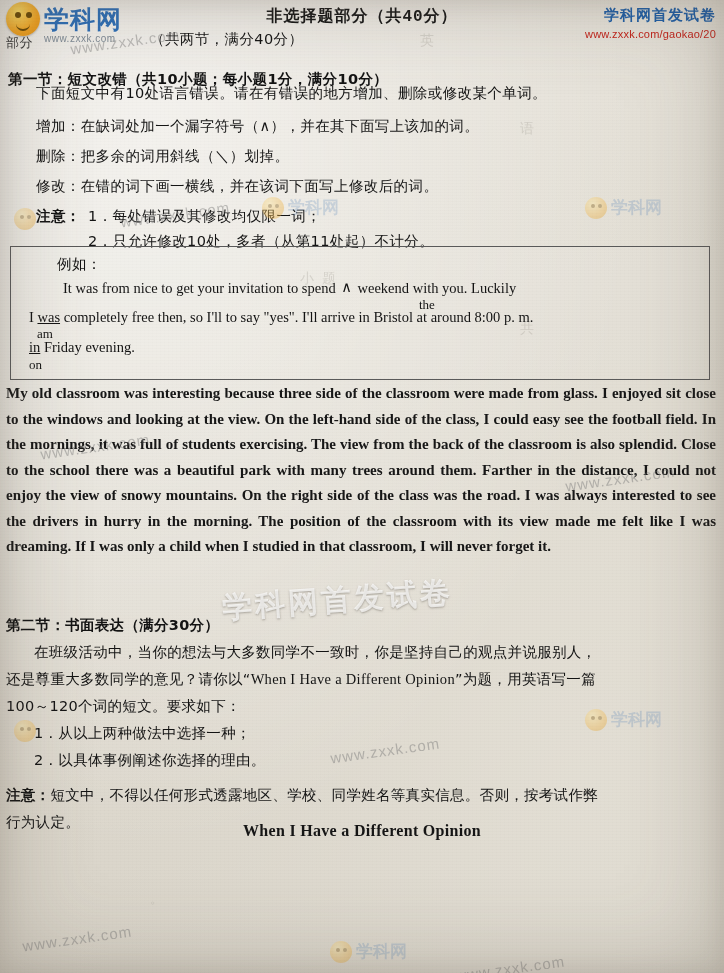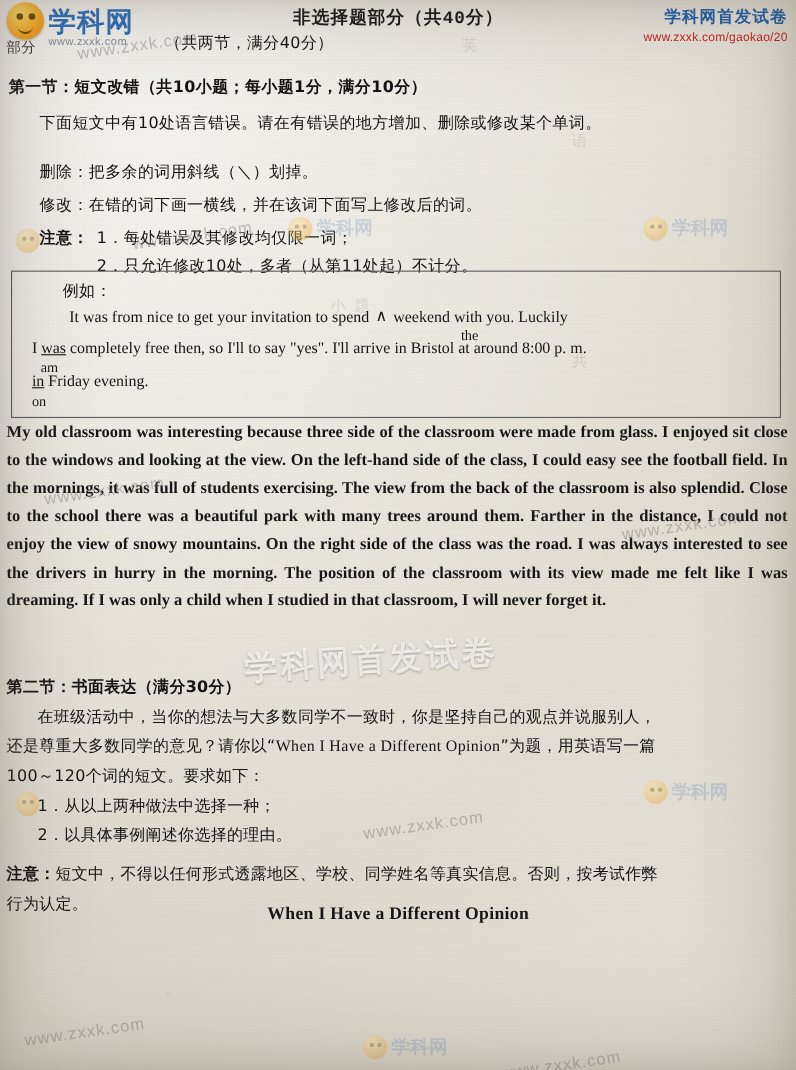--- a/index.html
+++ b/index.html
@@ -306,21 +306,22 @@
       <div class="title">学科网首发试卷</div>
       <div class="url">www.zxxk.com/gaokao/20</div>
     </div>
 
     <div class="doc-title">非选择题部分（共40分）</div>
     <div class="doc-subtitle cn">（共两节，满分40分）</div>
 
     <div class="line cn" style="left:6px; top:34px; font-size:13px; color:#3a3a3a;">部分</div>
 
     <div class="line cn cn-b" style="left:8px; top:58px;margin-top:12px;">第一节：短文改错（共10小题；每小题1分，满分10分）</div>
-    <div class="line cn" style="left:36px; top:102px;">下面短文中有10处语言错误。请在有错误的地方增加、删除或修改某个单词。</div>
+    <div class="line cn" style="left:36px; top:84px;">下面短文中有10处语言错误。请在有错误的地方增加、删除或修改某个单词。</div>
+    <div class="line cn" style="left:36px; top:117px;">增加：在缺词处加一个漏字符号（∧），并在其下面写上该加的词。</div>
     <div class="line cn" style="left:36px; top:147px;">删除：把多余的词用斜线（＼）划掉。</div>
     <div class="line cn" style="left:36px; top:177px;">修改：在错的词下画一横线，并在该词下面写上修改后的词。</div>
     <div class="line cn cn-b" style="left:36px; top:207px;">注意：</div>
     <div class="line cn" style="left:88px; top:207px;">1．每处错误及其修改均仅限一词；</div>
     <div class="line cn" style="left:88px; top:232px;">2．只允许修改10处，多者（从第11处起）不计分。</div>
 
     <div class="example-box">
       <div class="example-label cn">例如：</div>
 
       <div class="ex-l1 en">

